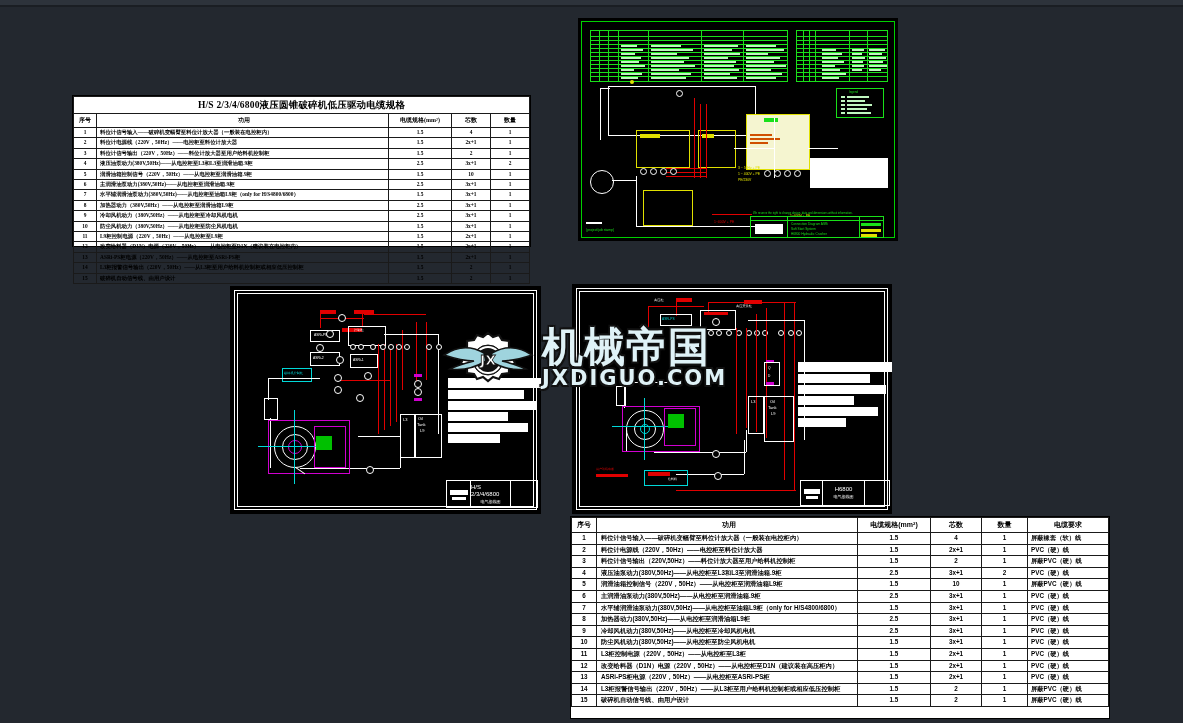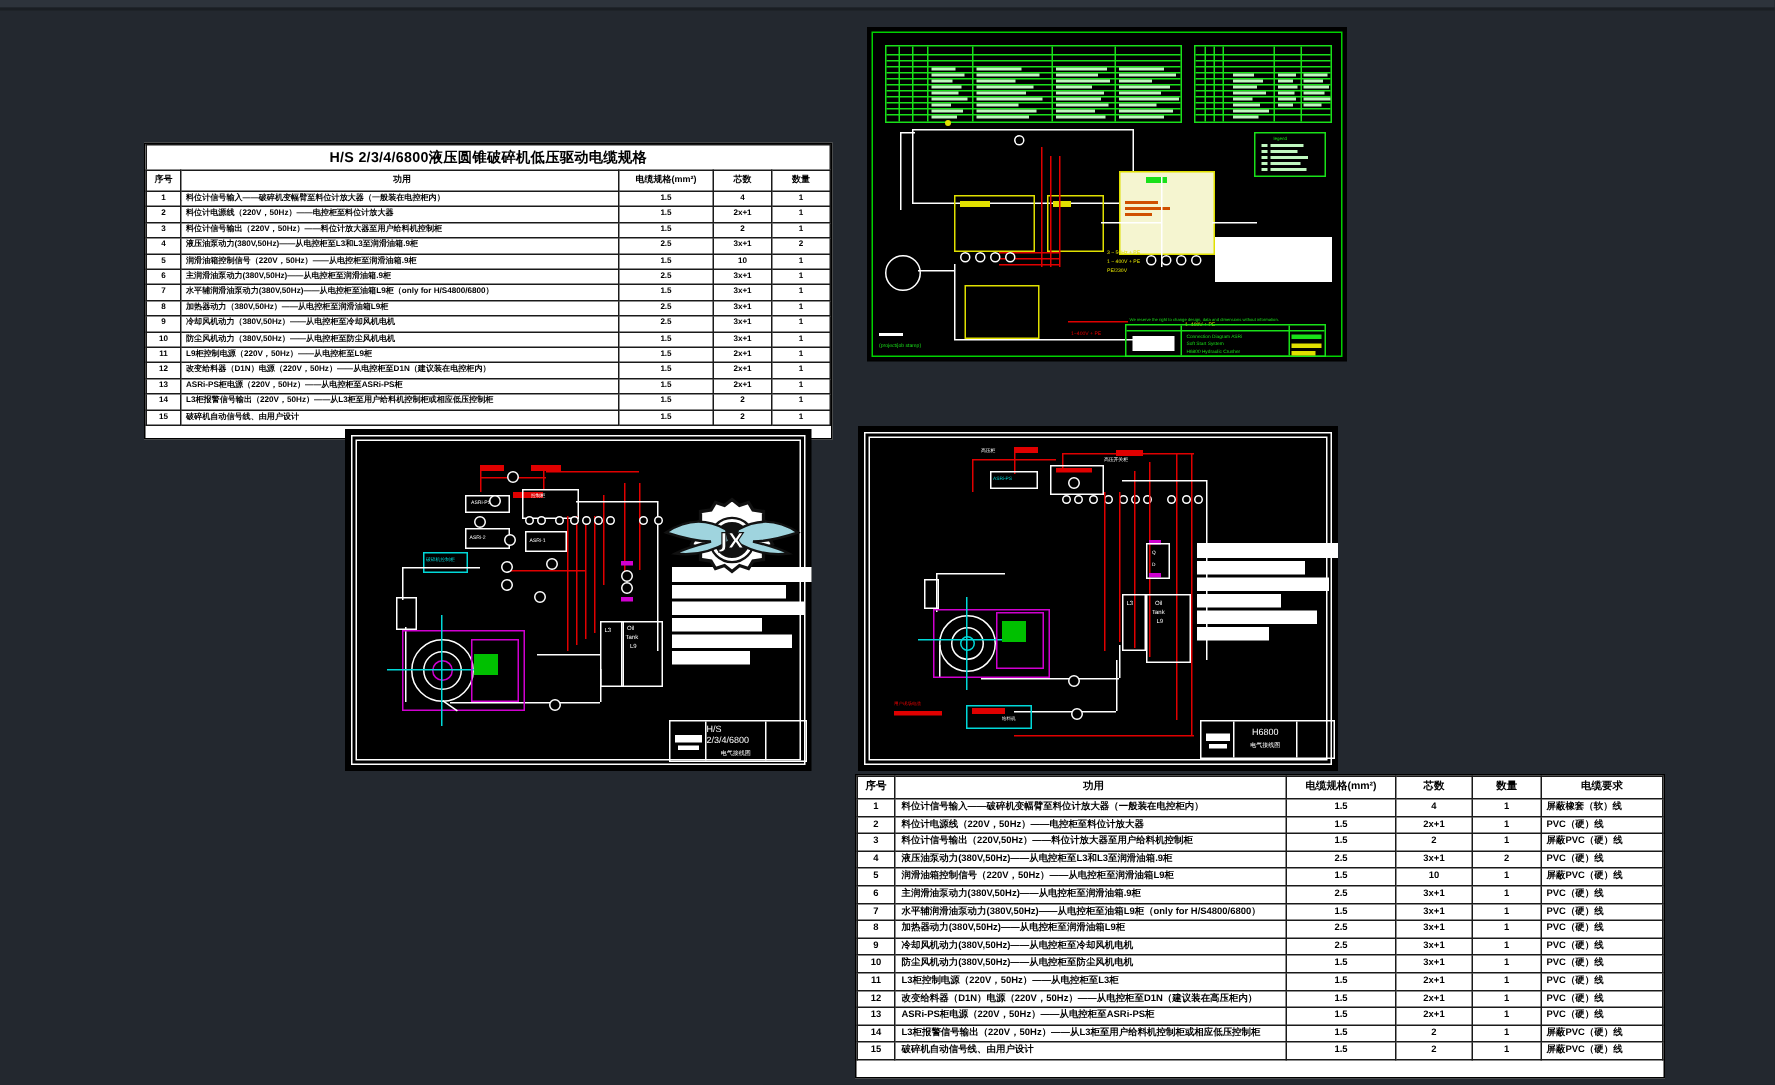--- a/index.html
+++ b/index.html
@@ -19,21 +19,21 @@
      border:1px solid #1a1a1a;padding:0;margin:0;color:#000;
      font-weight:bold;overflow:hidden;white-space:nowrap;
   }
   .tbl-title{
      text-align:center;font-weight:bold;color:#000;border:1px solid #1a1a1a;
      border-bottom:none;box-sizing:border-box;background:#fff;
      display:flex;align-items:center;justify-content:center;
   }
 
   
-  #tableA{left:96px;top:95px;width:459px;height:198px;}
+  #tableA{left:72px;top:95px;width:459px;height:152px;font-family:Liberation Serif, serif;}
   #tableA .tbl-title{height:17px;font-size:9.5px;letter-spacing:.2px;}
   #tableA table{height:157px;}
   #tableA td{font-size:5.4px;height:9.4px;line-height:9.4px;}
   #tableA .c-no{width:22px;text-align:center;}
   #tableA .c-use{text-align:left;padding-left:3px;}
   #tableA .c-spec{width:62px;text-align:center;}
   #tableA .c-core{width:38px;text-align:center;}
   #tableA .c-qty{width:38px;text-align:center;}
   #tableA thead td{font-size:6px;height:13px;line-height:13px;text-align:center;}
 
@@ -645,20 +645,24 @@
         <path d="M48 10 l5 4 6-2 3 5 7 1 0 6 6 4-3 6 3 6-6 4 0 6-7 1-3 5-6-2-5 4-5-4-6 2-3-5-7-1 0-6-6-4 3-6-3-6 6-4 0-6 7-1 3-5 6 2z"></path>
       </g>
       <circle cx="48" cy="37" r="15" fill="#111" stroke="#111" stroke-width="1"></circle>
       <circle cx="48" cy="37" r="13" fill="none" stroke="#fff" stroke-width="2"></circle>
       <g fill="#9fd4de" stroke="#111" stroke-width="1.6">
         <path d="M44 30 C30 22 16 24 4 32 C16 36 24 38 34 38 C26 40 18 42 10 46 C24 48 36 44 46 38 Z"></path>
         <path d="M52 30 C66 22 80 24 92 32 C80 36 72 38 62 38 C70 40 78 42 86 46 C72 48 60 44 50 38 Z"></path>
       </g>
       <text x="48" y="42" font-family="DejaVu Sans, sans-serif" font-size="14" font-weight="bold" fill="#ffffff" stroke="#111" stroke-width="0.8" text-anchor="middle">JX</text>
     </svg>
+    <div style="margin-left:6px;">
+      <div class="wm-text wm-cn">机械帝国</div>
+      <div class="wm-text wm-en">JXDIGUO.COM</div>
+    </div>
   </div>
 
   <div class="spectable" id="tableB">
     <table>
       <thead>
         <tr>
           <td class="c-no">序号</td>
           <td class="c-use" style="text-align:center">功用</td>
           <td class="c-spec">电缆规格(mm²)</td>
           <td class="c-core">芯数</td>

